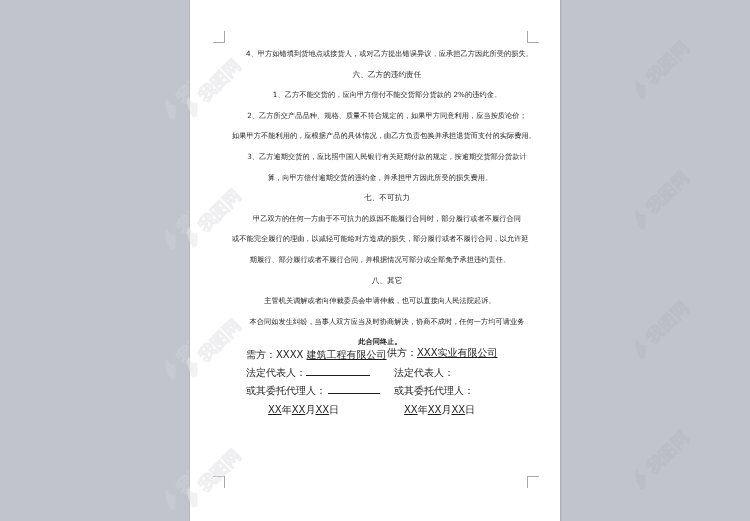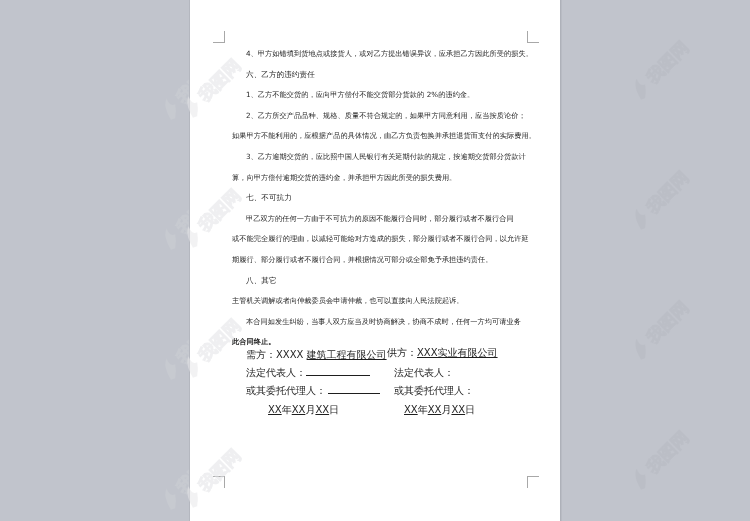--- a/index.html
+++ b/index.html
@@ -42,20 +42,21 @@
       top: 44px;
       width: 296px;
       color: #1e1e1e;
       font-size: 7.2px;
       line-height: 20.6px;
       letter-spacing: 0.05px;
     }
     .line {
       white-space: nowrap;
       height: 20.6px;
+      text-align: center;
     }
     .indent { padding-left: 14px; }
     .head { font-weight: normal; font-size: 7.6px; padding-left: 14px; }
     .bold { font-weight: bold; }
     .u { text-decoration: underline; }
 
     .sig {
       position: absolute;
       font-size: 10px;
       color: #1e1e1e;

